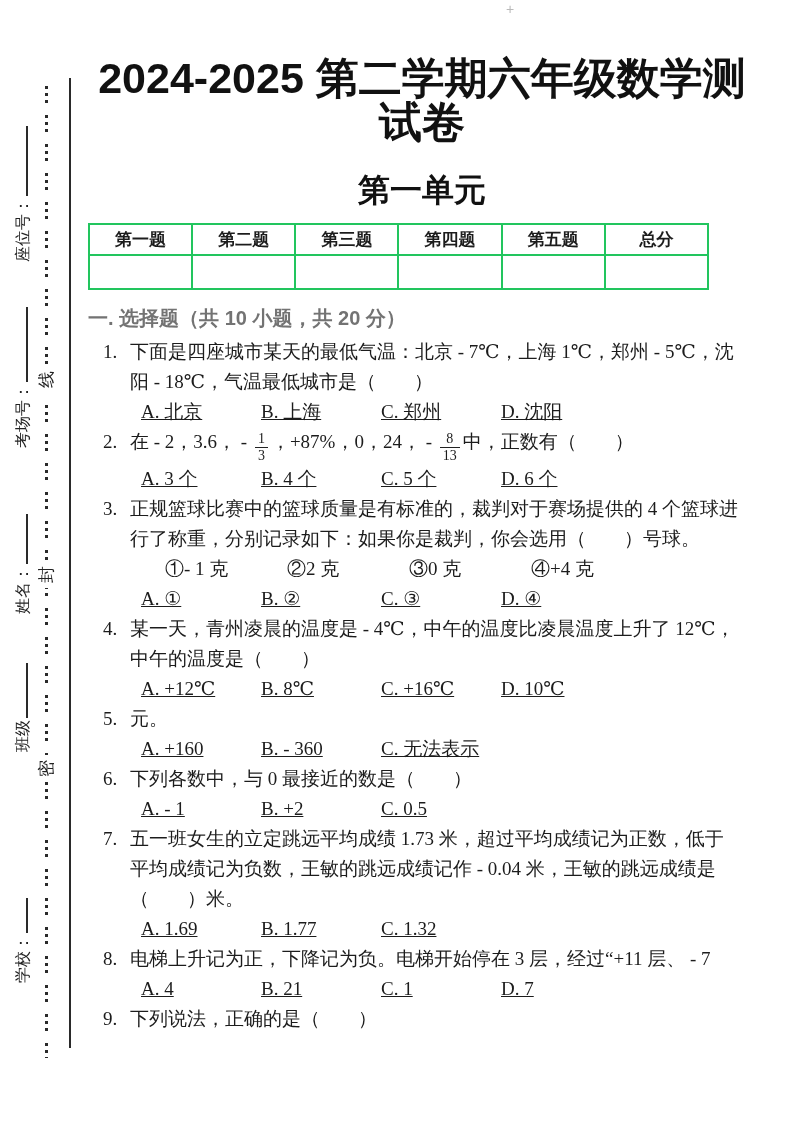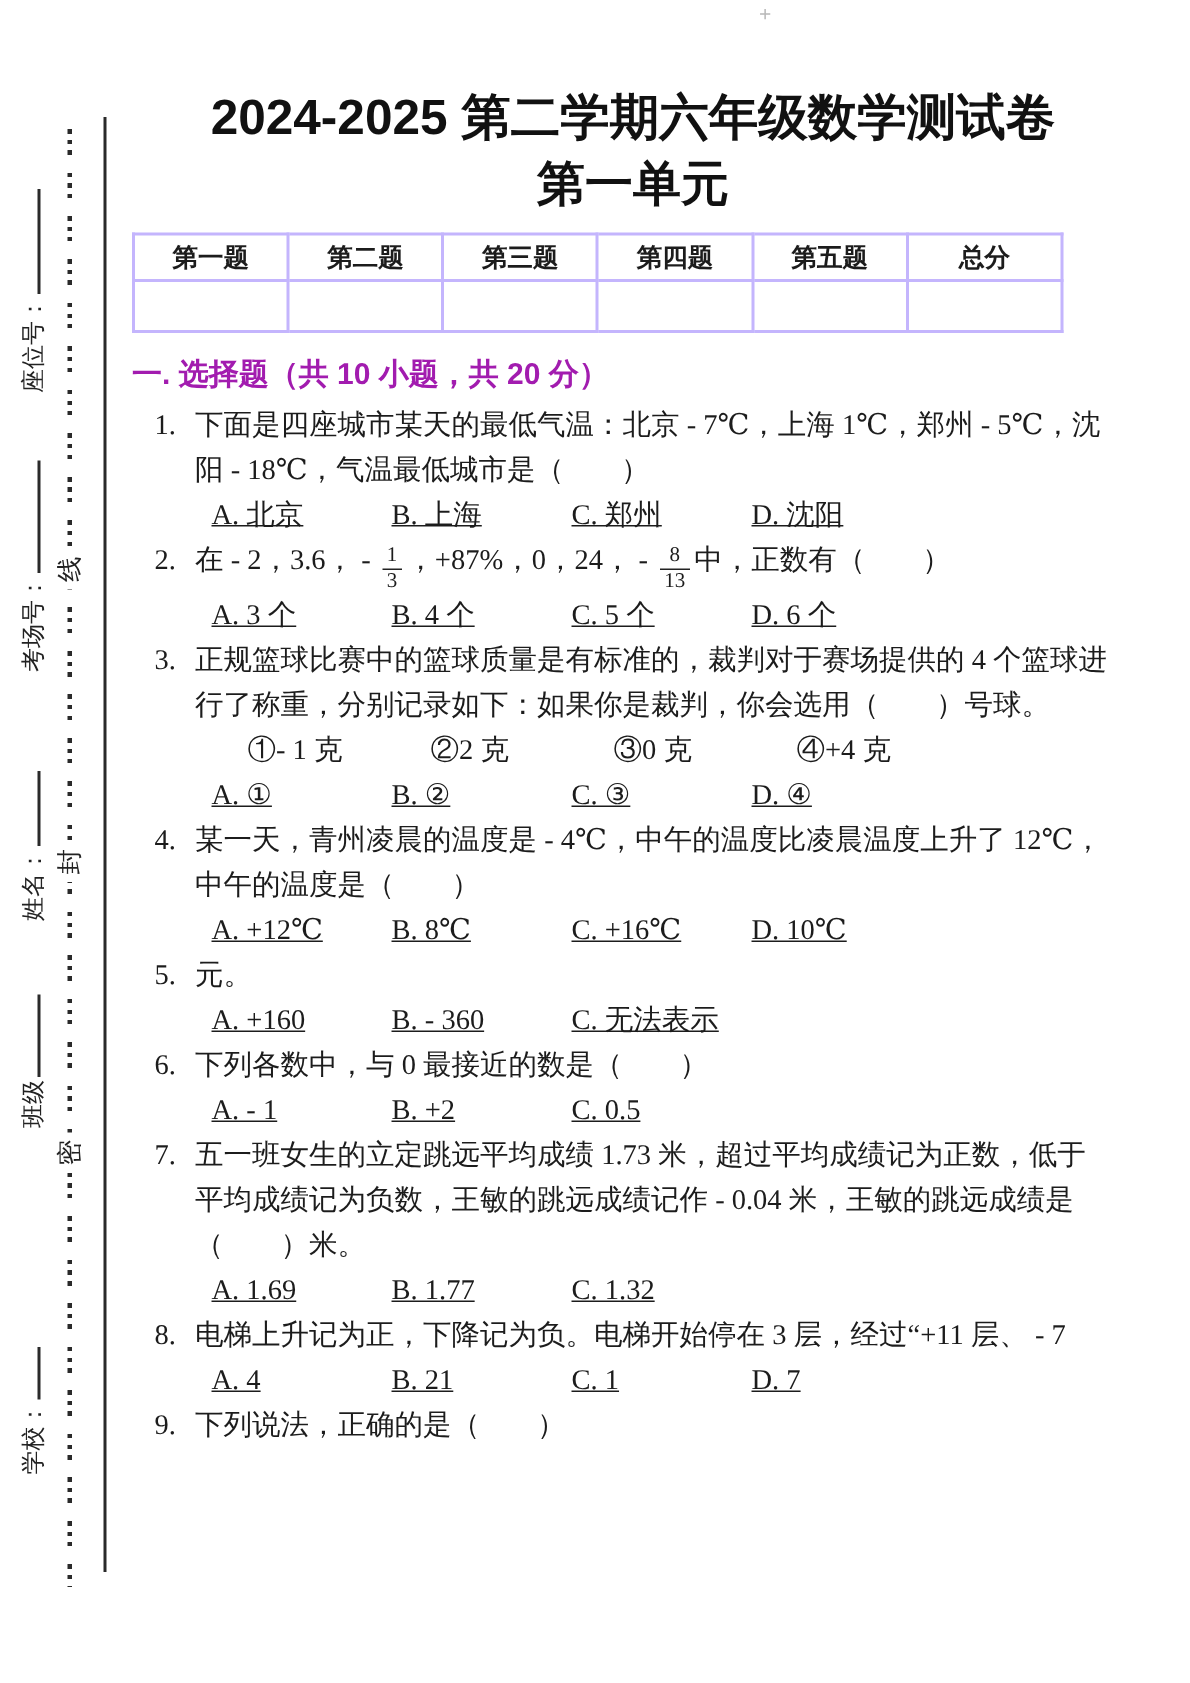--- a/index.html
+++ b/index.html
@@ -49,41 +49,41 @@
   .reg-mark{
     position:absolute;left:506px;top:1px;
     color:#b9b9b9;font-size:14px;
     font-family:"Liberation Sans",sans-serif;
   }
   
   .content{position:absolute;left:88px;top:46px;width:668px;}
   .paper-title{
     margin:10px 0 0 0;text-align:center;
     font-family:"Liberation Sans","DejaVu Sans",sans-serif;
-    font-weight:bold;font-size:33px;line-height:44px;color:#111;
+    font-weight:bold;font-size:43px;line-height:44px;color:#111;
   }
   .paper-subtitle{
-    margin:2px 0 0 0;text-align:center;
+    margin:26px 0 0 0;text-align:center;
     font-family:"Liberation Sans","DejaVu Sans",sans-serif;
     font-weight:bold;font-size:32px;line-height:40px;color:#111;
   }
   table.score{
     border-collapse:collapse;margin-top:13px;
     width:621px;table-layout:fixed;
   }
   table.score td{
-    border:2px solid #c4b5fd;
+    border:2px solid #22c55e;
     text-align:center;font-size:17px;font-weight:bold;
     height:29px;padding:0;
   }
   table.score tr.empty td{height:32px;}
   .section-heading{
     margin-top:14px;
     font-family:"Liberation Sans","DejaVu Sans",sans-serif;
-    font-weight:bold;font-size:20px;line-height:28px;color:#a21caf;
+    font-weight:bold;font-size:20px;line-height:28px;color:#737373;
   }
   .questions{margin-top:5px;font-size:19px;line-height:30px;}
   .q{display:flex;}
   .qn{width:27px;flex-shrink:0;padding-left:15px;}
   .qb{flex:1;min-width:0;}
   .qline{white-space:nowrap;}
   .opts{padding-left:11px;white-space:nowrap;}
   .opt{display:inline-block;width:120px;text-decoration:underline;}
   .opt:last-child{width:auto;}
   .subitems{padding-left:35px;white-space:nowrap;}

